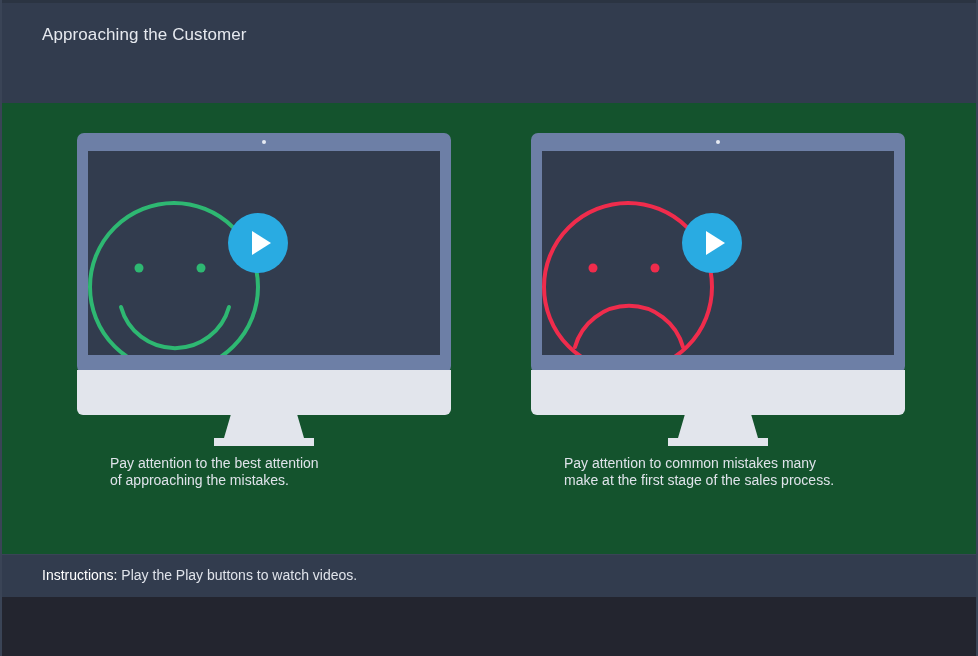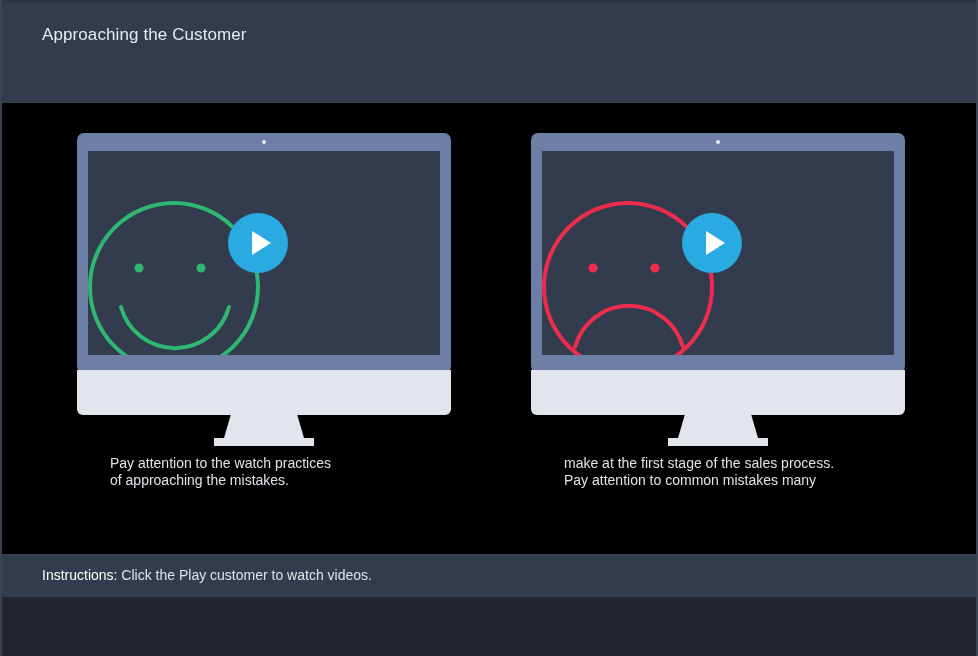--- a/index.html
+++ b/index.html
@@ -8,21 +8,21 @@
     background: #14161c;
   }
   body {
     font-family: "Liberation Sans", sans-serif;
   }
 
   #slide {
     position: relative;
     width: 978px;
     height: 656px;
-    background: #000000;
+    background: #14532d;
     overflow: hidden;
     box-sizing: border-box;
     border-left: 2px solid #3a4456;
     border-right: 2px solid #3a4456;
   }
 
   
   #header {
     position: absolute;
     left: 0; top: 0;
@@ -196,21 +196,21 @@
 
       <div class="base"></div>
       <div class="neck">
         <svg width="110" height="32" viewBox="0 0 110 32">
           <path d="M 22 0 L 88 0 L 95 24 L 15 24 Z" fill="#e2e5ec"></path>
           <rect x="5" y="24" width="100" height="8" fill="#e2e5ec"></rect>
         </svg>
       </div>
 
       <div class="caption">
-        <span class="line">Pay attention to the watch practices</span>
+        <span class="line">Pay attention to the best attention</span>
         <span class="line">of approaching the mistakes.</span>
       </div>
     </div>
 
     <div class="card right">
 
       <div class="monitor">
         <div class="cam"></div>
         <div class="screen">
           <svg width="352" height="204" viewBox="0 0 352 204">
@@ -230,30 +230,30 @@
 
       <div class="base"></div>
       <div class="neck">
         <svg width="110" height="32" viewBox="0 0 110 32">
           <path d="M 22 0 L 88 0 L 95 24 L 15 24 Z" fill="#e2e5ec"></path>
           <rect x="5" y="24" width="100" height="8" fill="#e2e5ec"></rect>
         </svg>
       </div>
 
       <div class="caption">
+        <span class="line">Pay attention to common mistakes many</span>
         <span class="line">make at the first stage of the sales process.</span>
-        <span class="line">Pay attention to common mistakes many</span>
       </div>
     </div>
 
   </div>
 
   <div id="instructions">
     <div class="inner">
-      <span class="lbl">Instructions:</span><span> Click the Play customer to watch videos.</span>
+      <span class="lbl">Instructions:</span><span> Play the Play buttons to watch videos.</span>
     </div>
   </div>
 
   <div id="bottombar">
 
     
 
     
 
     

